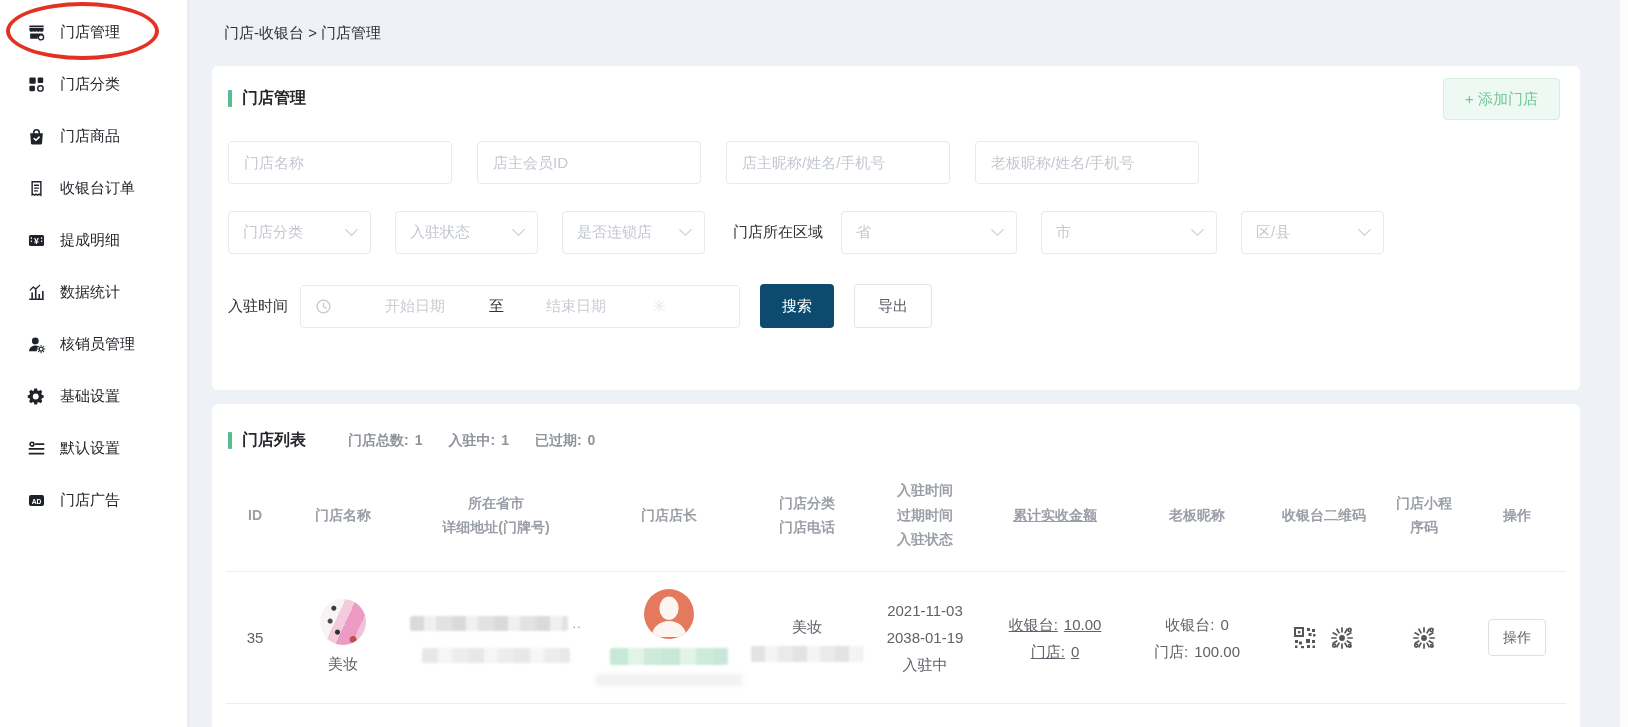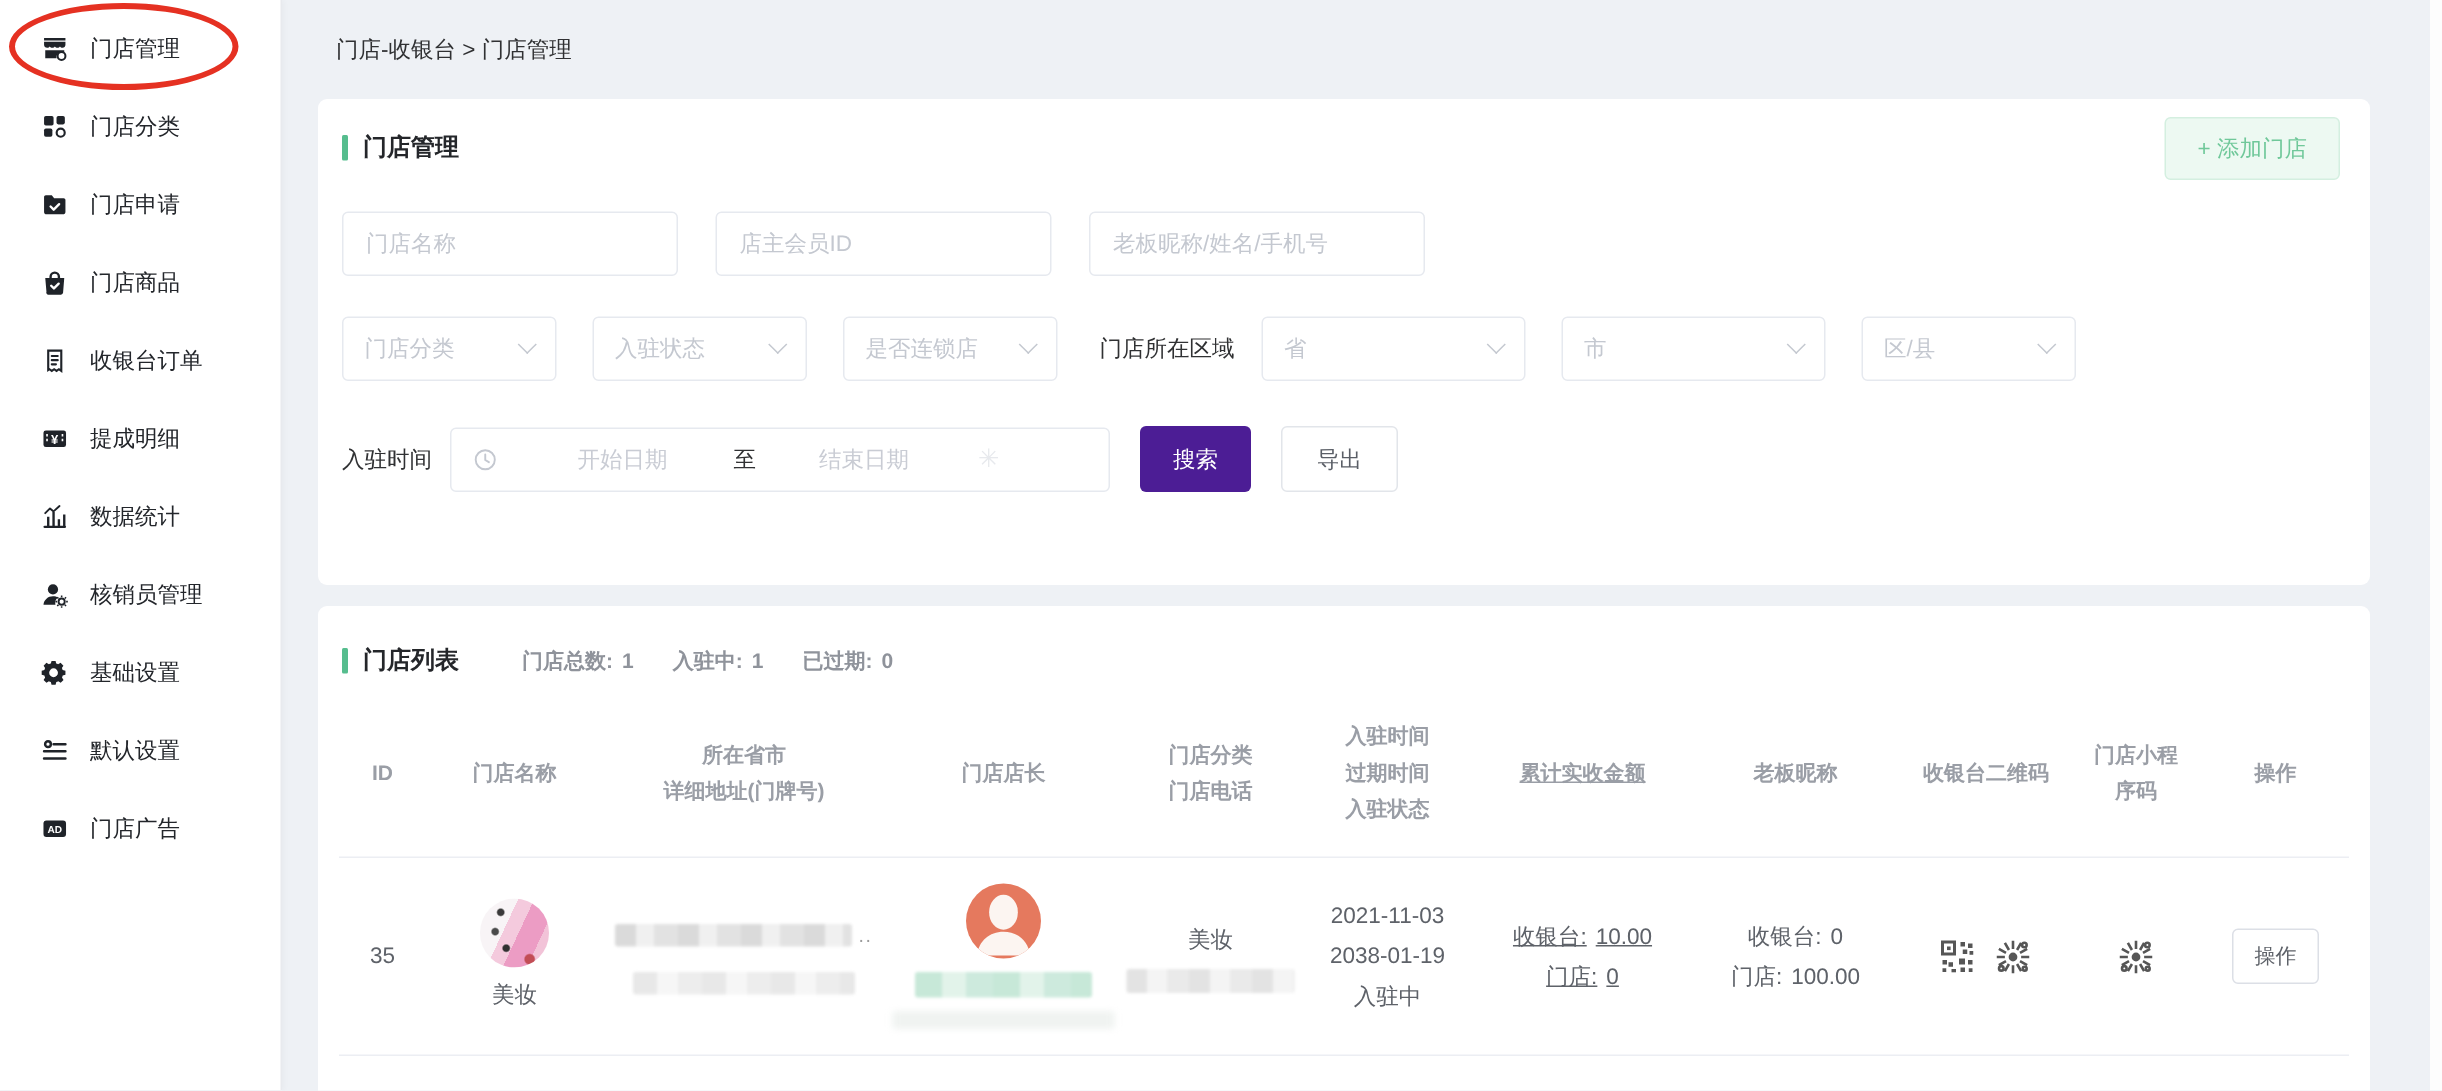--- a/index.html
+++ b/index.html
@@ -54,21 +54,21 @@
 
   .date-label { font-size:15px; color:#303133; margin-right:12px; }
   .date-box { width:440px; height:43px; border:1px solid #e6e9ef; border-radius:4px; display:flex;
               align-items:center; padding:0 14px; font-size:15px; cursor:text; }
   .date-box .clock { width:17px; height:17px; color:#c4c8d0; flex:none; }
   .date-box .ph { color:#c9ccd4; }
   .date-box .start { margin-left:53px; }
   .date-box .to { color:#303133; margin:0 42px 0 44px; }
   .date-box .spin { margin-left:46px; color:#e7e9ed; font-size:17px; }
 
-  .btn-search { height:44px; width:74px; margin-left:20px; background:#4c1d95; color:#fff; border:none;
+  .btn-search { height:44px; width:74px; margin-left:20px; background:#0c4a6e; color:#fff; border:none;
                 border-radius:4px; font-size:15px; cursor:pointer; font-family:inherit; }
   .btn-export { height:44px; width:78px; margin-left:20px; background:#fff; color:#5a5e66;
                 border:1px solid #e2e5ea; border-radius:4px; font-size:15px; cursor:pointer; font-family:inherit; }
 
   
   .list-head { display:flex; align-items:center; padding:26px 20px 0 16px; }
   .stats { display:flex; align-items:flex-end; margin-left:42px; font-size:14px; font-weight:bold; color:#8f939b; }
   .stat { margin-right:26px; display:flex; }
   .stat .v { margin-left:6px; }
 
@@ -136,29 +136,20 @@
             <rect x="13.5" y="3" width="7" height="7" rx="1.5" fill="currentColor"></rect>
             <rect x="3" y="13.5" width="7" height="7" rx="1.5" fill="currentColor"></rect>
             <circle cx="17" cy="17" r="3.4" fill="none" stroke="currentColor" stroke-width="1.8"></circle>
           </svg>
       </span>
       <span>门店分类</span>
     </div>
     <div class="side-item">
       <span class="ic">
         <svg viewBox="0 0 24 24">
-            <path fill="currentColor" d="M3 5.5C3 4.7 3.7 4 4.5 4h5l2 2.5h8c.8 0 1.5.7 1.5 1.5v10c0 1.1-.9 2-2 2H5c-1.1 0-2-.9-2-2v-12.5z"></path>
-            <path d="M8.5 13.5l2.6 2.6 4.6-4.6" fill="none" stroke="#fff" stroke-width="2" stroke-linecap="round" stroke-linejoin="round"></path>
-          </svg>
-      </span>
-      <span>门店申请</span>
-    </div>
-    <div class="side-item">
-      <span class="ic">
-        <svg viewBox="0 0 24 24">
             <path fill="currentColor" d="M7.5 8V7a4.5 4.5 0 0 1 9 0v1H20l-1 12.5a1.8 1.8 0 0 1-1.8 1.5H6.8A1.8 1.8 0 0 1 5 19.5L4 8h3.5zm2 0h5V7a2.5 2.5 0 0 0-5 0v1z"></path>
             <path d="M9 14.5l2.3 2.3 4-4" fill="none" stroke="#fff" stroke-width="2" stroke-linecap="round" stroke-linejoin="round"></path>
           </svg>
       </span>
       <span>门店商品</span>
     </div>
     <div class="side-item">
       <span class="ic">
         <svg viewBox="0 0 24 24" fill="none" stroke="currentColor" stroke-width="1.8">
             <path d="M6.5 3.5h11v17l-2-1.4-2 1.4-2-1.4-2 1.4-2-1.4-1 .7z"></path>
@@ -238,20 +229,21 @@
         <div class="sec-title">
           <span class="bar"></span>
           <span>门店管理</span>
         </div>
         <button class="btn-add">+ 添加门店</button>
       </div>
 
       <div class="frow frow1">
         <input class="inp w224" placeholder="门店名称" style="">
         <input class="inp w224" placeholder="店主会员ID" style="">
+        <input class="inp w224" placeholder="店主昵称/姓名/手机号" style="">
         <input class="inp w224" placeholder="老板昵称/姓名/手机号" style="">
       </div>
 
       <div class="frow frow2">
         <div class="sel wsel">
           <span>门店分类</span>
           <span class="chev"></span>
         </div>
         <div class="sel wsel">
           <span>入驻状态</span>

